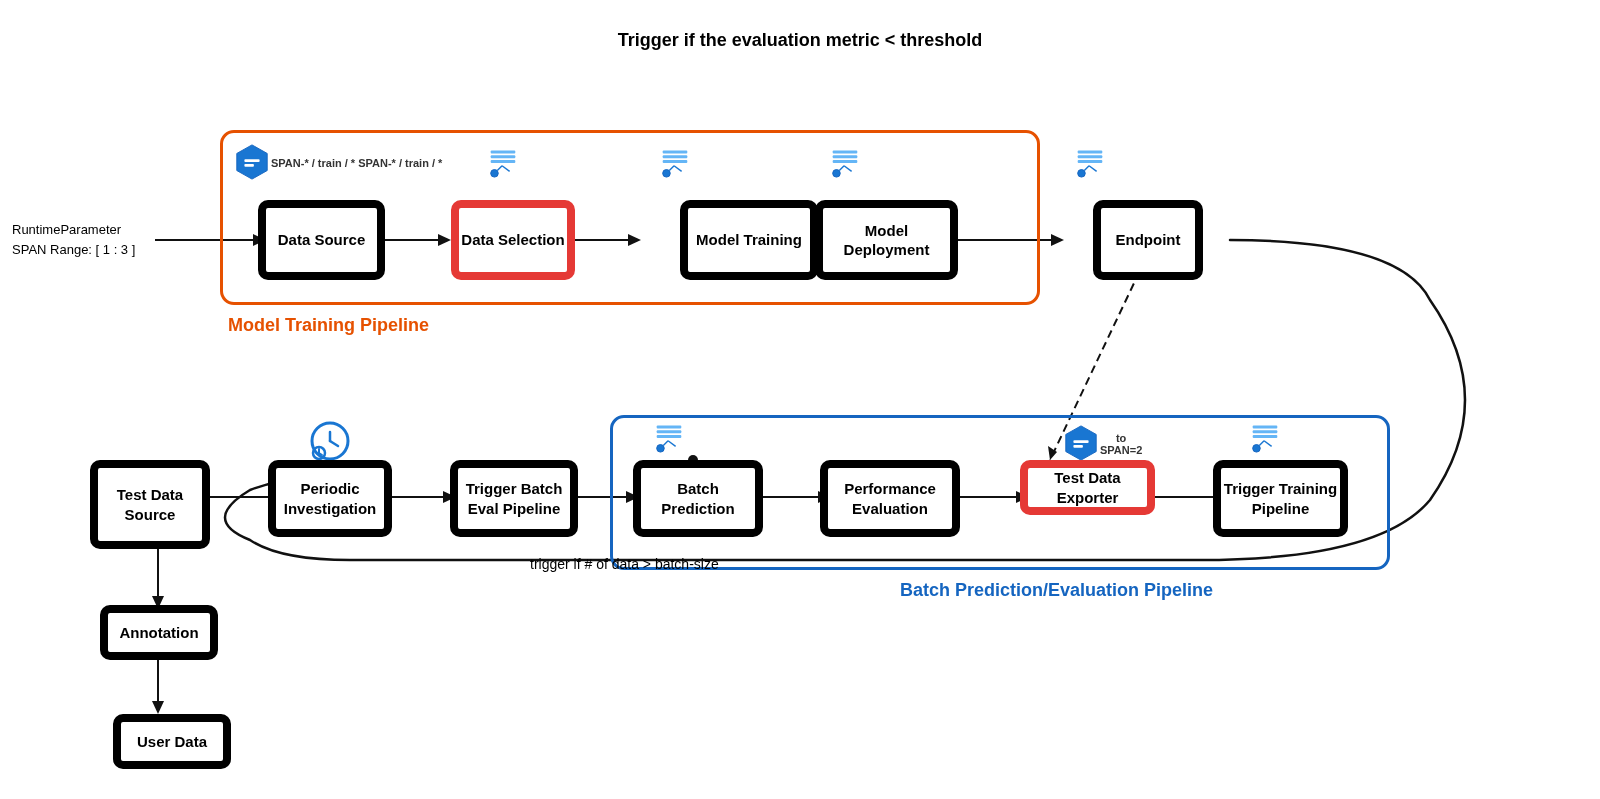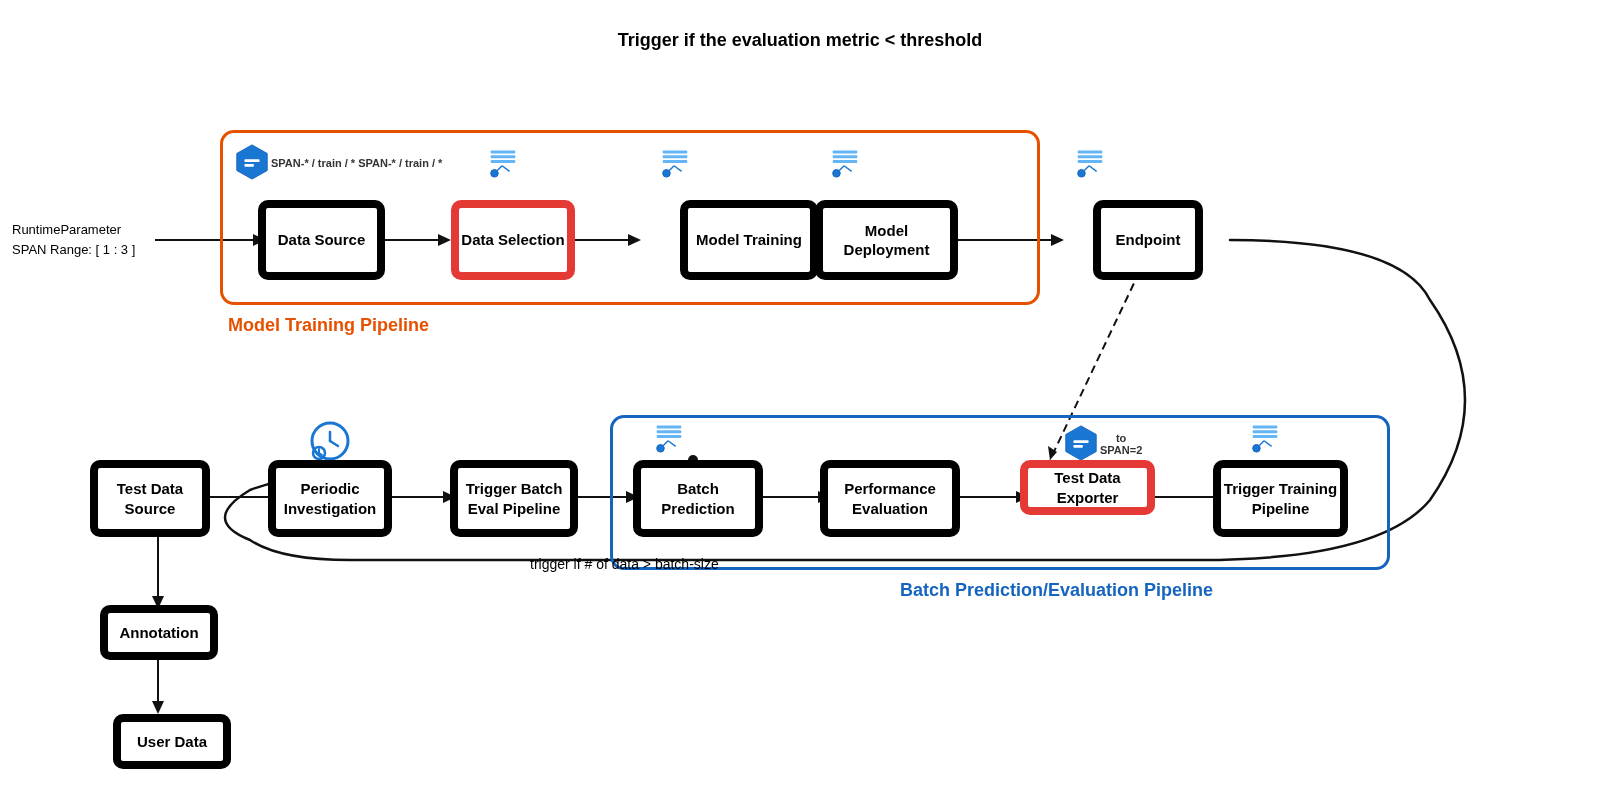--- a/index.html
+++ b/index.html
@@ -291,21 +291,21 @@
 Selection</div>
 
   <div class="box" style="left: 668px; top: 200px; width: 138px; height: 80px; margin-left: 12px;">Model
 Training</div>
 
   <div class="box" style="left: 815px; top: 200px; width: 143px; height: 80px;">Model
 Deployment</div>
 
   <div class="box" style="left: 1057px; top: 200px; width: 110px; height: 80px; margin-left: 36px;">Endpoint</div>
 
-  <div class="box" style="left: 90px; top: 460px; width: 120px; height: 77px;">Test Data
+  <div class="box" style="left: 90px; top: 460px; width: 120px; height: 89px;">Test Data
 Source</div>
 
   <div class="box" style="left: 268px; top: 460px; width: 124px; height: 77px;">Periodic
 Investigation</div>
 
   <div class="box" style="left: 450px; top: 460px; width: 128px; height: 77px;">Trigger
 Batch Eval
 Pipeline</div>
 
   <div class="box" style="left: 633px; top: 460px; width: 130px; height: 77px;">Batch

